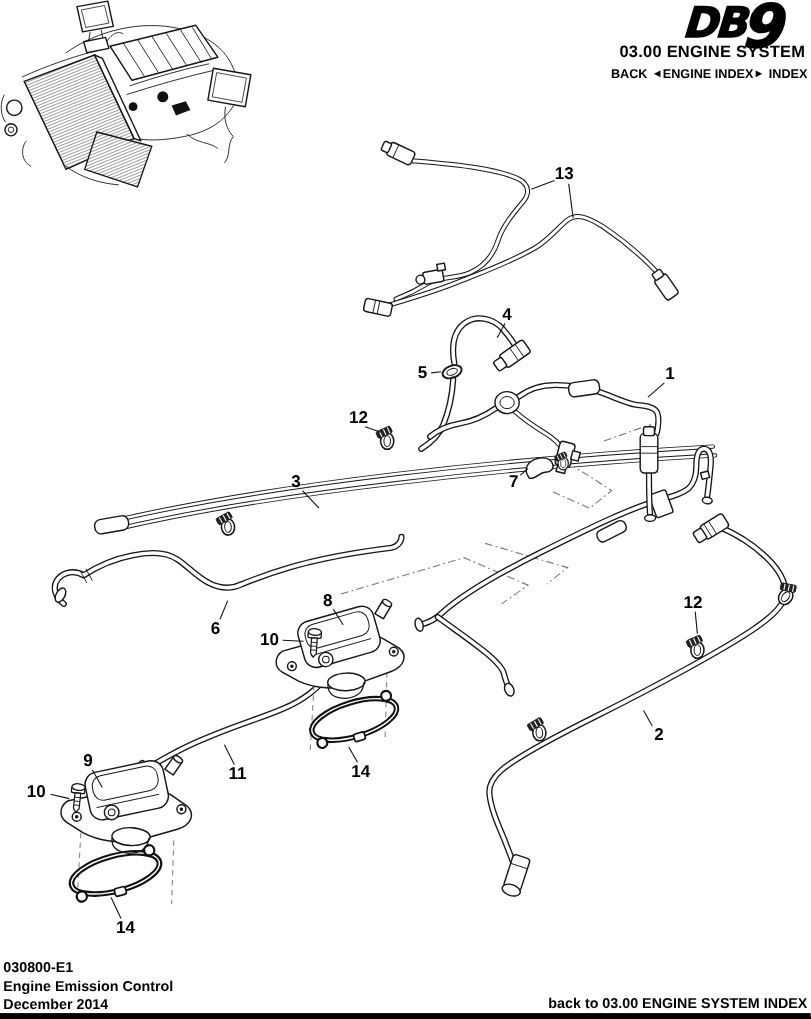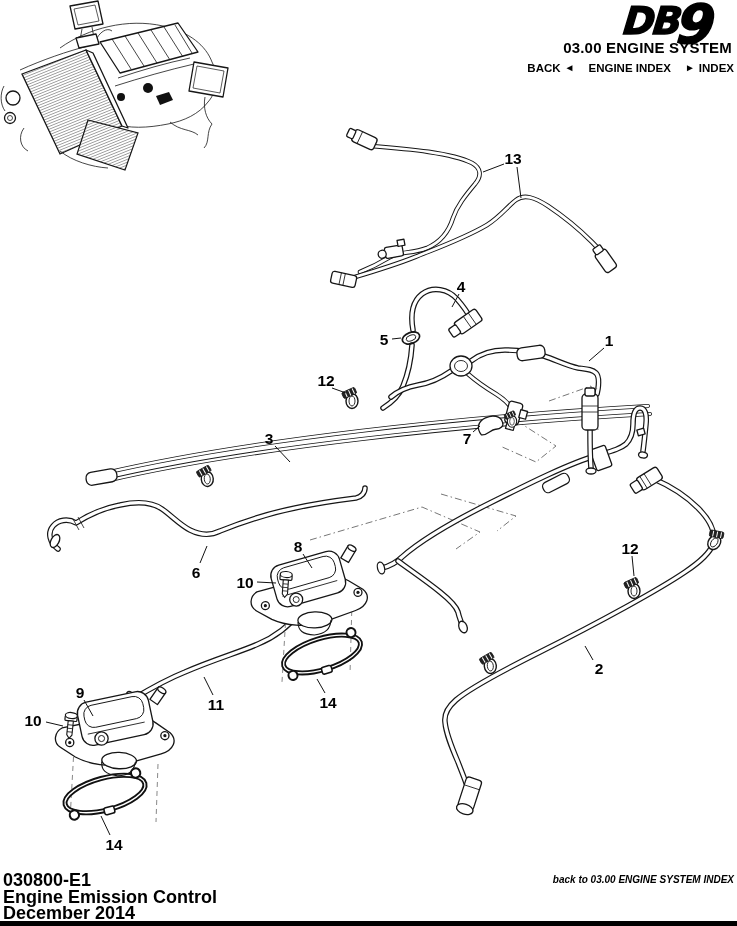--- a/index.html
+++ b/index.html
@@ -6,28 +6,28 @@
   body{width:737px;height:926px;position:relative;overflow:hidden;
        font-family:"Liberation Sans",sans-serif;color:#000;}
   .page{position:absolute;inset:0;background:#fff;}
 
   
   .logo-svg{position:absolute;left:608px;top:1px;width:127px;height:60px;}
   .logo-db{font:italic 700 38px "DejaVu Sans",sans-serif;letter-spacing:-2px;}
   .logo-9{font:italic 700 54px "DejaVu Sans",sans-serif;}
   .section-title{position:absolute;top:39px;right:5px;font-size:15px;font-weight:700;
                  letter-spacing:.2px;white-space:nowrap;}
-  .nav{position:absolute;top:62px;right:3px;display:flex;gap:14px;
+  .nav{position:absolute;top:62px;right:3px;display:flex;
        font-size:11.5px;font-weight:700;align-items:flex-end;}
   .nav a{color:#000;text-decoration:none;display:flex;gap:4px;align-items:center;cursor:pointer;}
   .nav .arr{font-size:10px;line-height:1;}
 
   
-  .footer-left{position:absolute;left:3px;top:872px;font-size:18px;font-weight:700;line-height:16.5px;}
-  .footer-right{position:absolute;right:3px;top:874px;font-size:10px;font-weight:700;font-style:italic;}
+  .footer-left{position:absolute;left:3px;top:872px;font-size:13px;font-weight:700;line-height:16.5px;}
+  .footer-right{position:absolute;right:3px;top:904px;font-size:13px;font-weight:700;}
   .footer-right a{color:#000;text-decoration:none;cursor:pointer;}
   .bottom-bar{position:absolute;left:0;bottom:0;width:100%;height:5px;background:#000;}
 
   
   #diagram{position:absolute;left:0;top:0;width:737px;height:926px;}
   .dbl{fill:none;stroke:#161616;stroke-linecap:round;stroke-linejoin:round;}
   .hoseW{stroke-width:5.6;} .hoseW.inner{stroke:#fff;stroke-width:3.2;}
   .hoseT{stroke-width:4.6;} .hoseT.inner{stroke:#fff;stroke-width:2.7;}
   .pipeW{stroke-width:4;}   .pipeW.inner{stroke:#fff;stroke-width:2.3;}
   .shape{fill:#fff;stroke:#161616;stroke-width:1.3;stroke-linejoin:round;}

